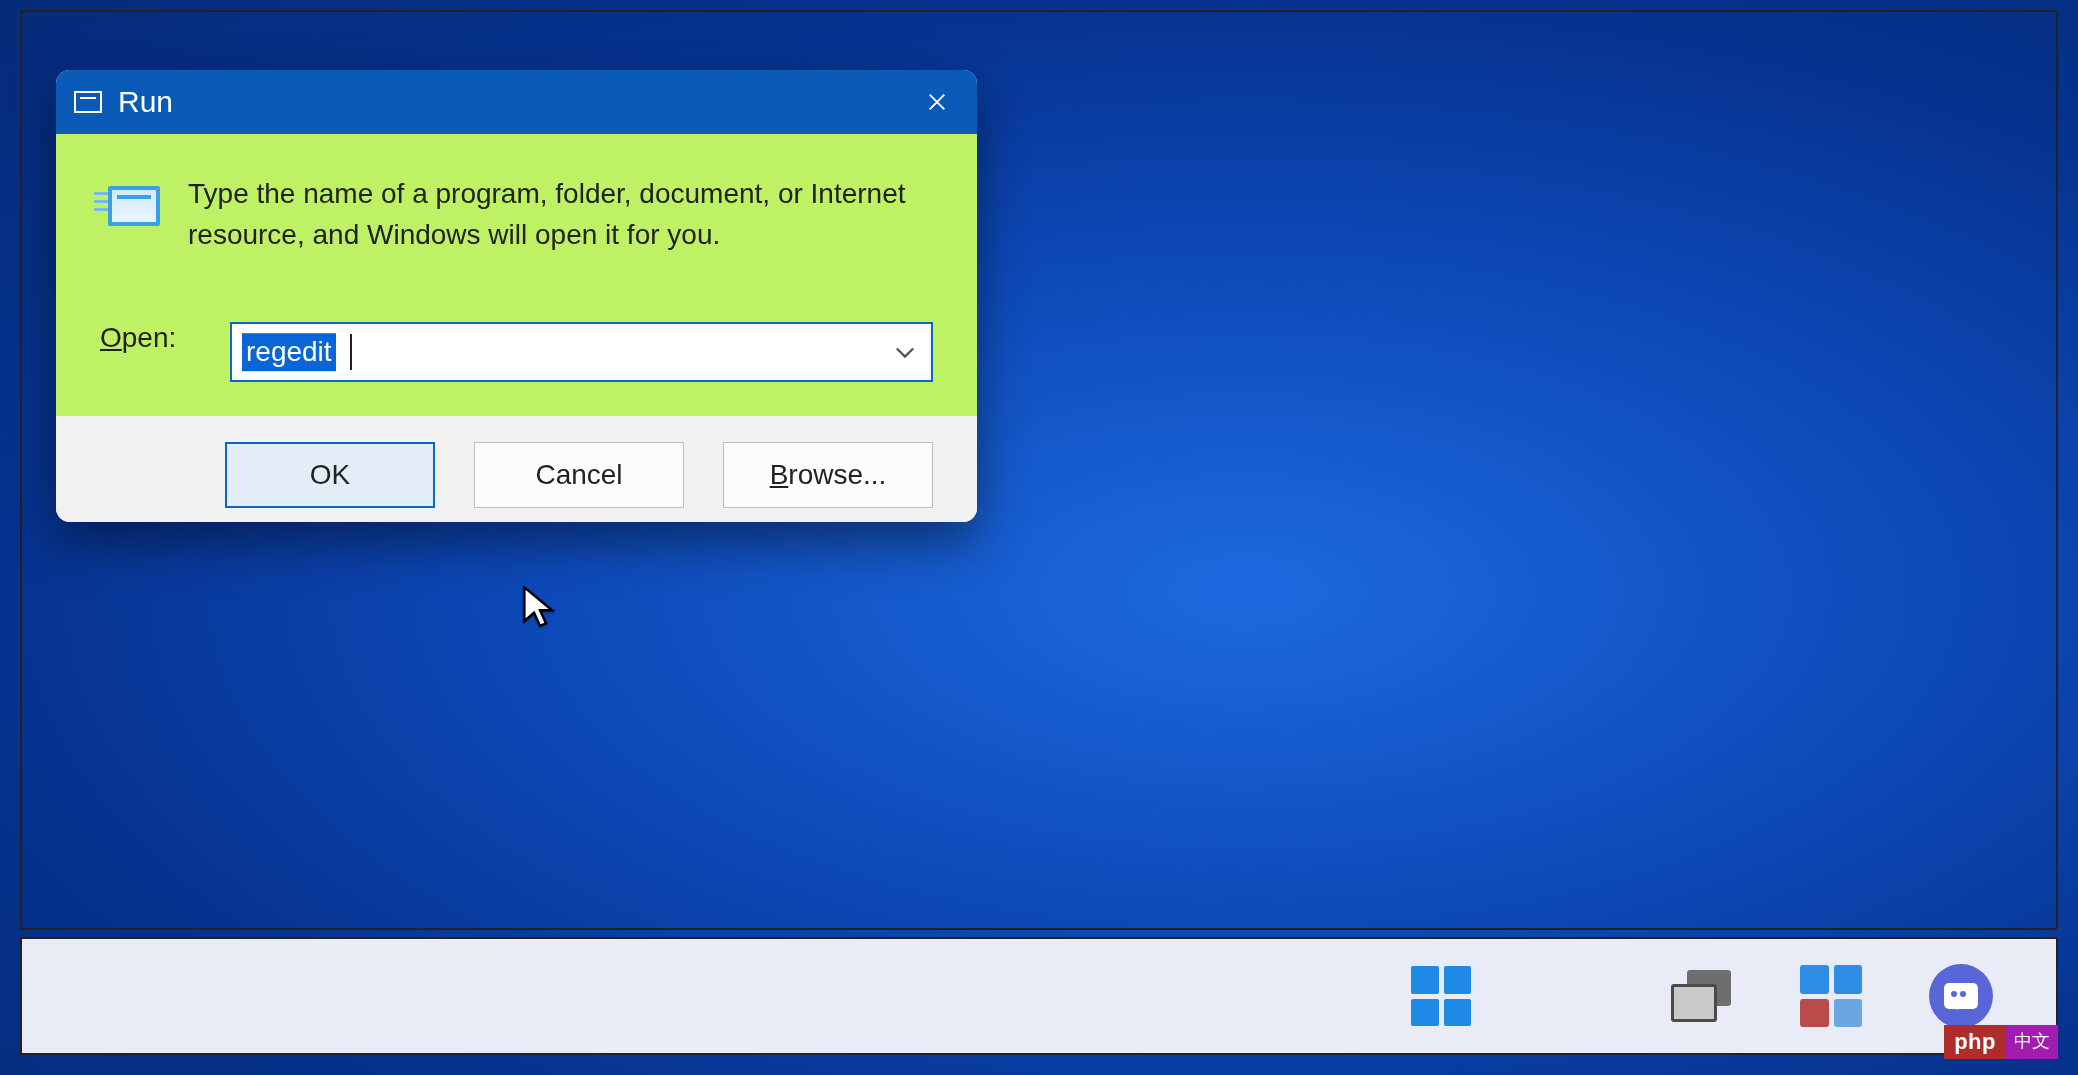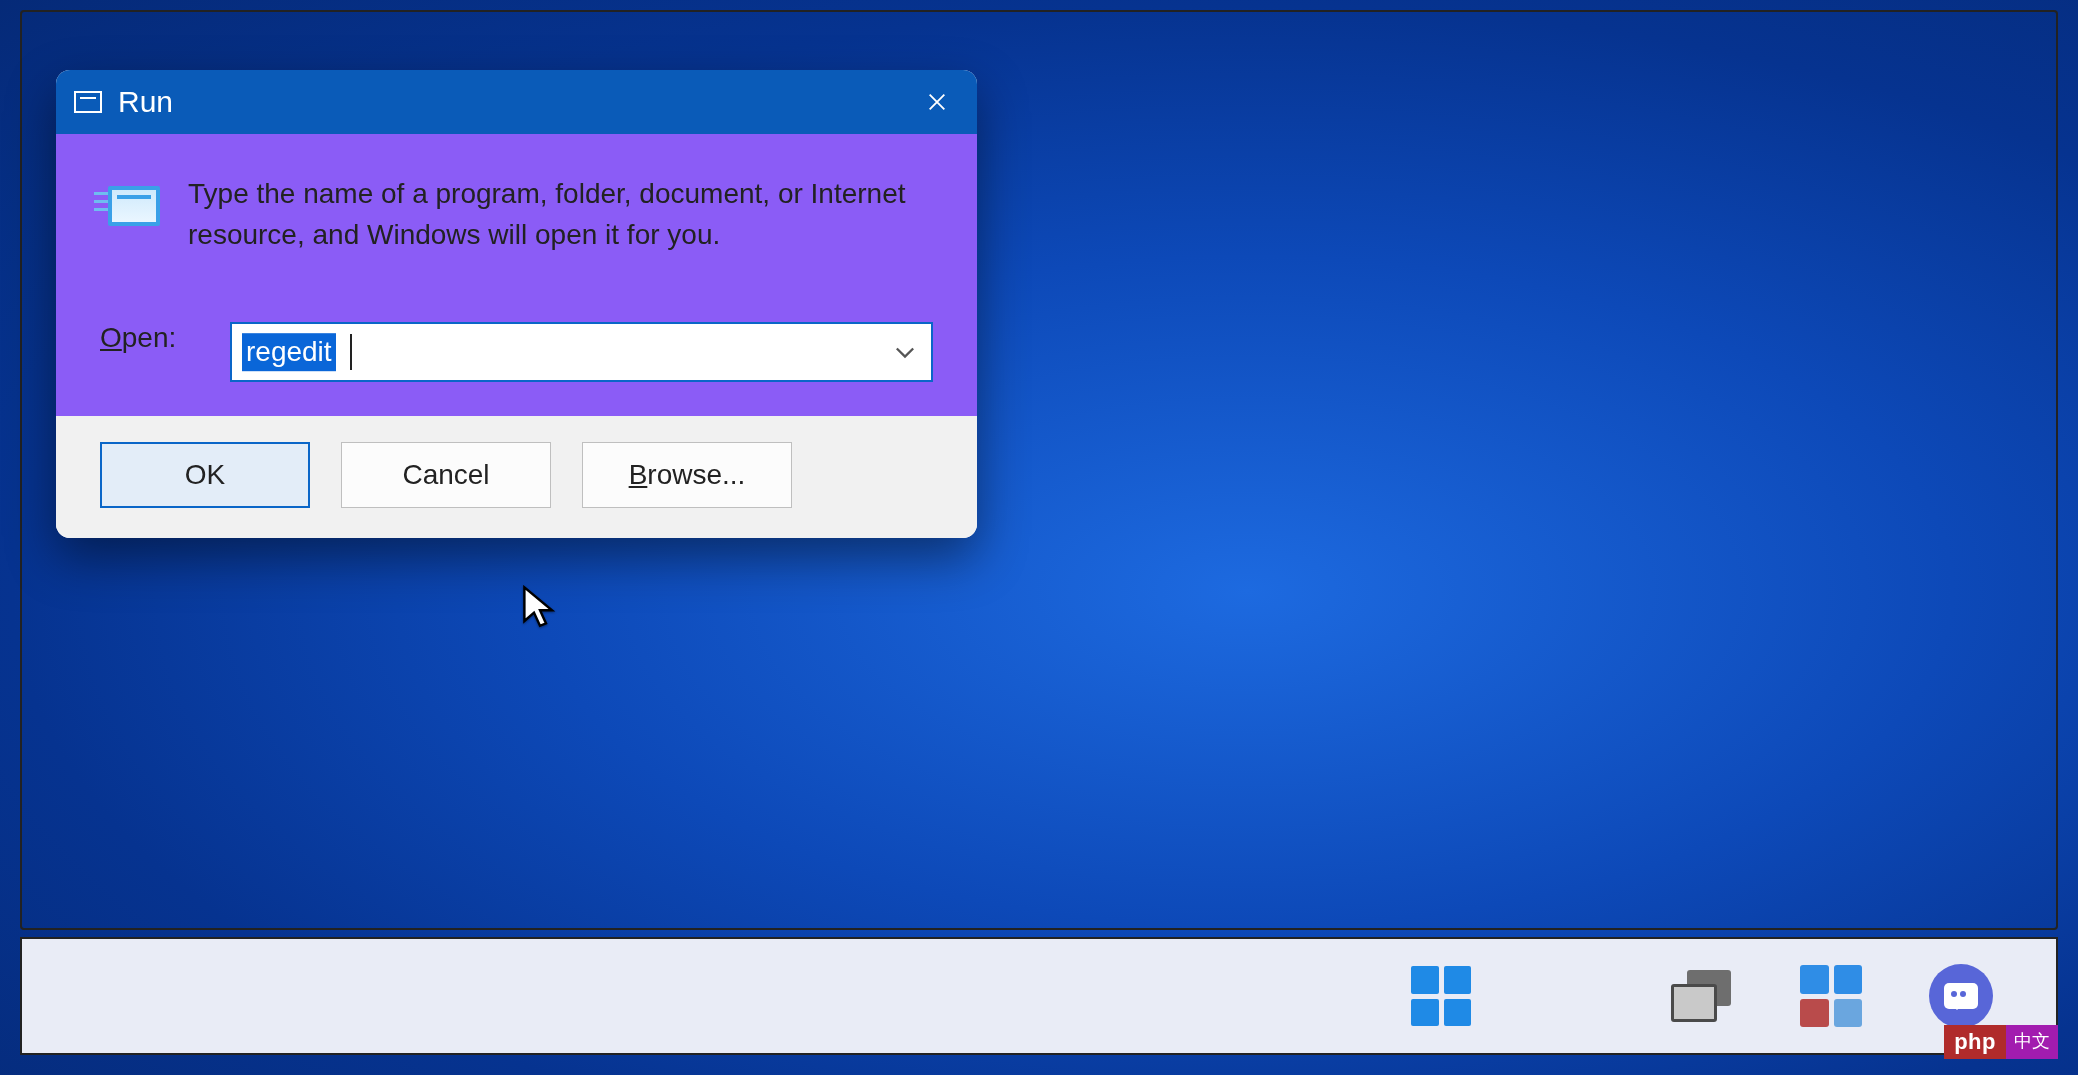--- a/index.html
+++ b/index.html
@@ -64,21 +64,21 @@
     width: 60px; height: 44px;
     display: flex; align-items: center; justify-content: center;
     color: #fff;
     cursor: pointer;
     border-radius: 4px;
   }
   .titlebar-close svg { width: 22px; height: 22px; }
 
   .dialog-body {
     padding: 40px 44px 34px 44px;
-    background: #8b5cf6;
+    background: #bef264;
   }
   .desc-row {
     display: flex;
     align-items: flex-start;
     gap: 28px;
   }
   .run-icon {
     width: 60px; height: 50px;
     margin-top: 6px;
     position: relative;
@@ -159,24 +159,24 @@
     background: #222;
   }
   .combo-chevron {
     width: 28px; height: 28px;
     display:flex;align-items:center;justify-content:center;
     color:#555;
   }
 
   .dialog-footer {
     background: #f1f1f1;
-    padding: 26px 44px 30px;
-    display: flex;
-    justify-content: flex-start;
-    gap: 31px;
+    padding: 26px 44px 14px;
+    display: flex;
+    justify-content: flex-end;
+    gap: 39px;
   }
   .dlg-btn {
     width: 210px;
     height: 66px;
     font-size: 28px;
     background: #fcfcfc;
     border: 1.5px solid #bfbfbf;
     color: #222;
     cursor: pointer;
     display:flex;align-items:center;justify-content:center;

